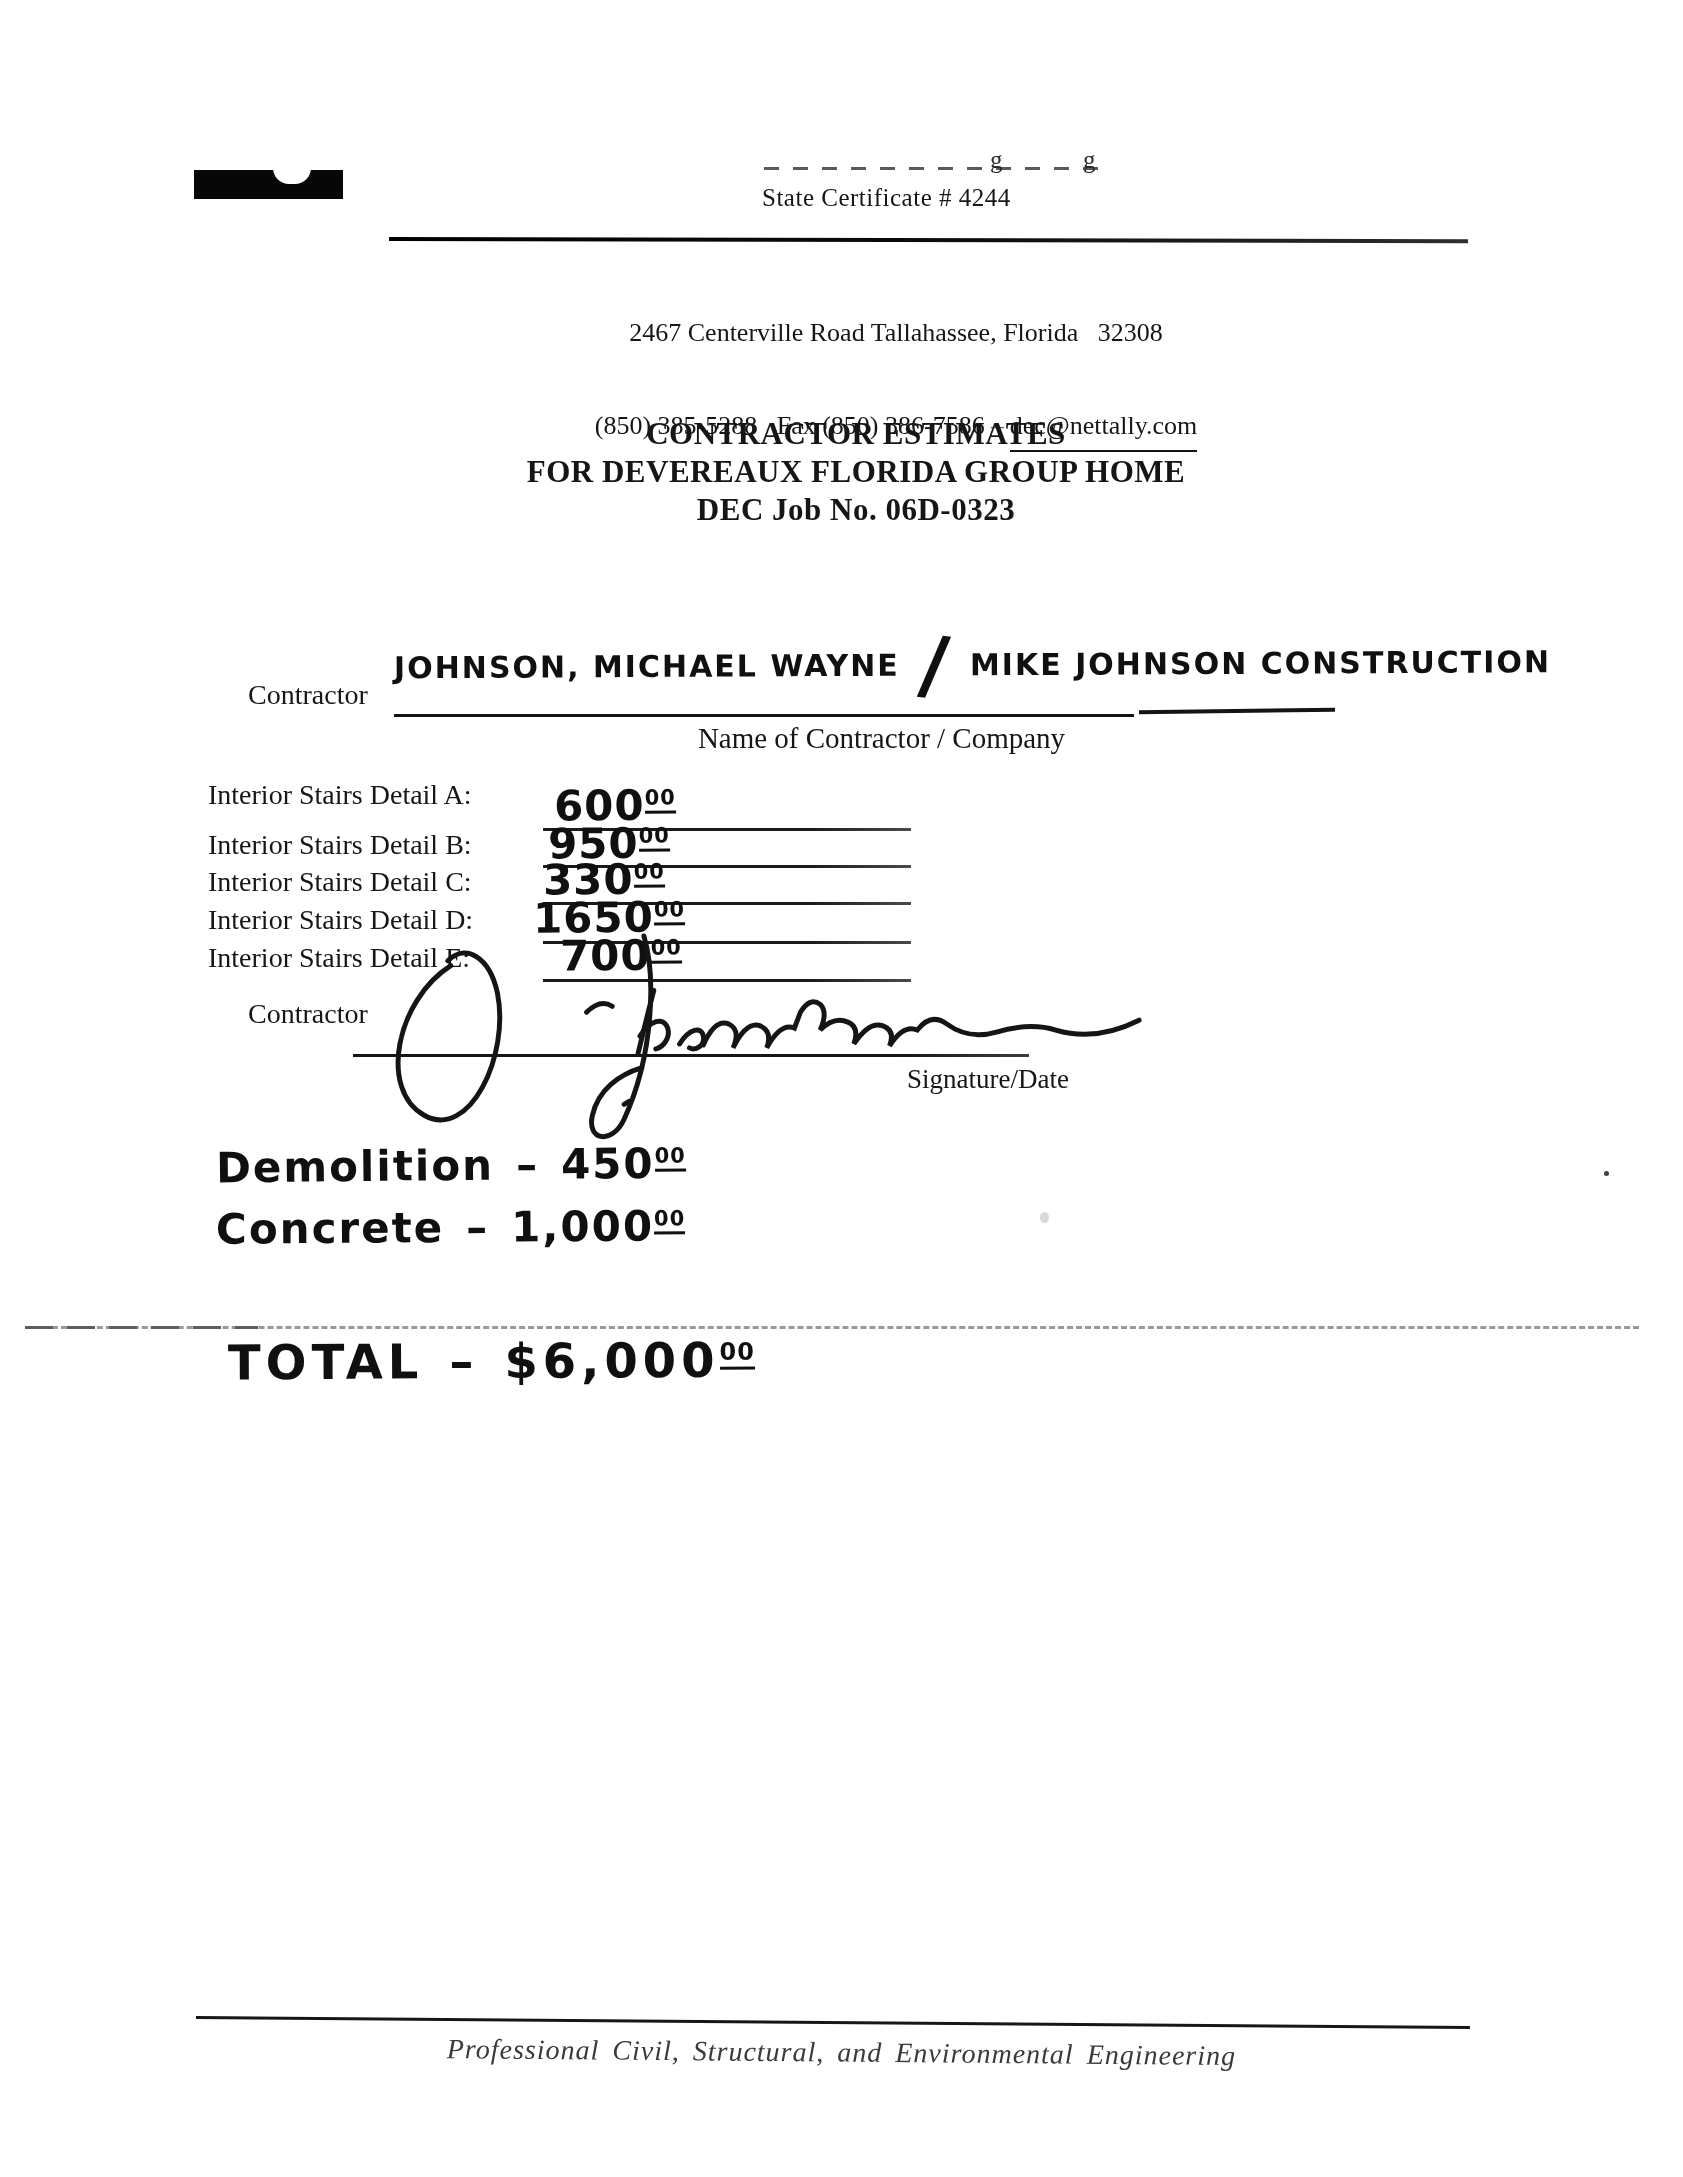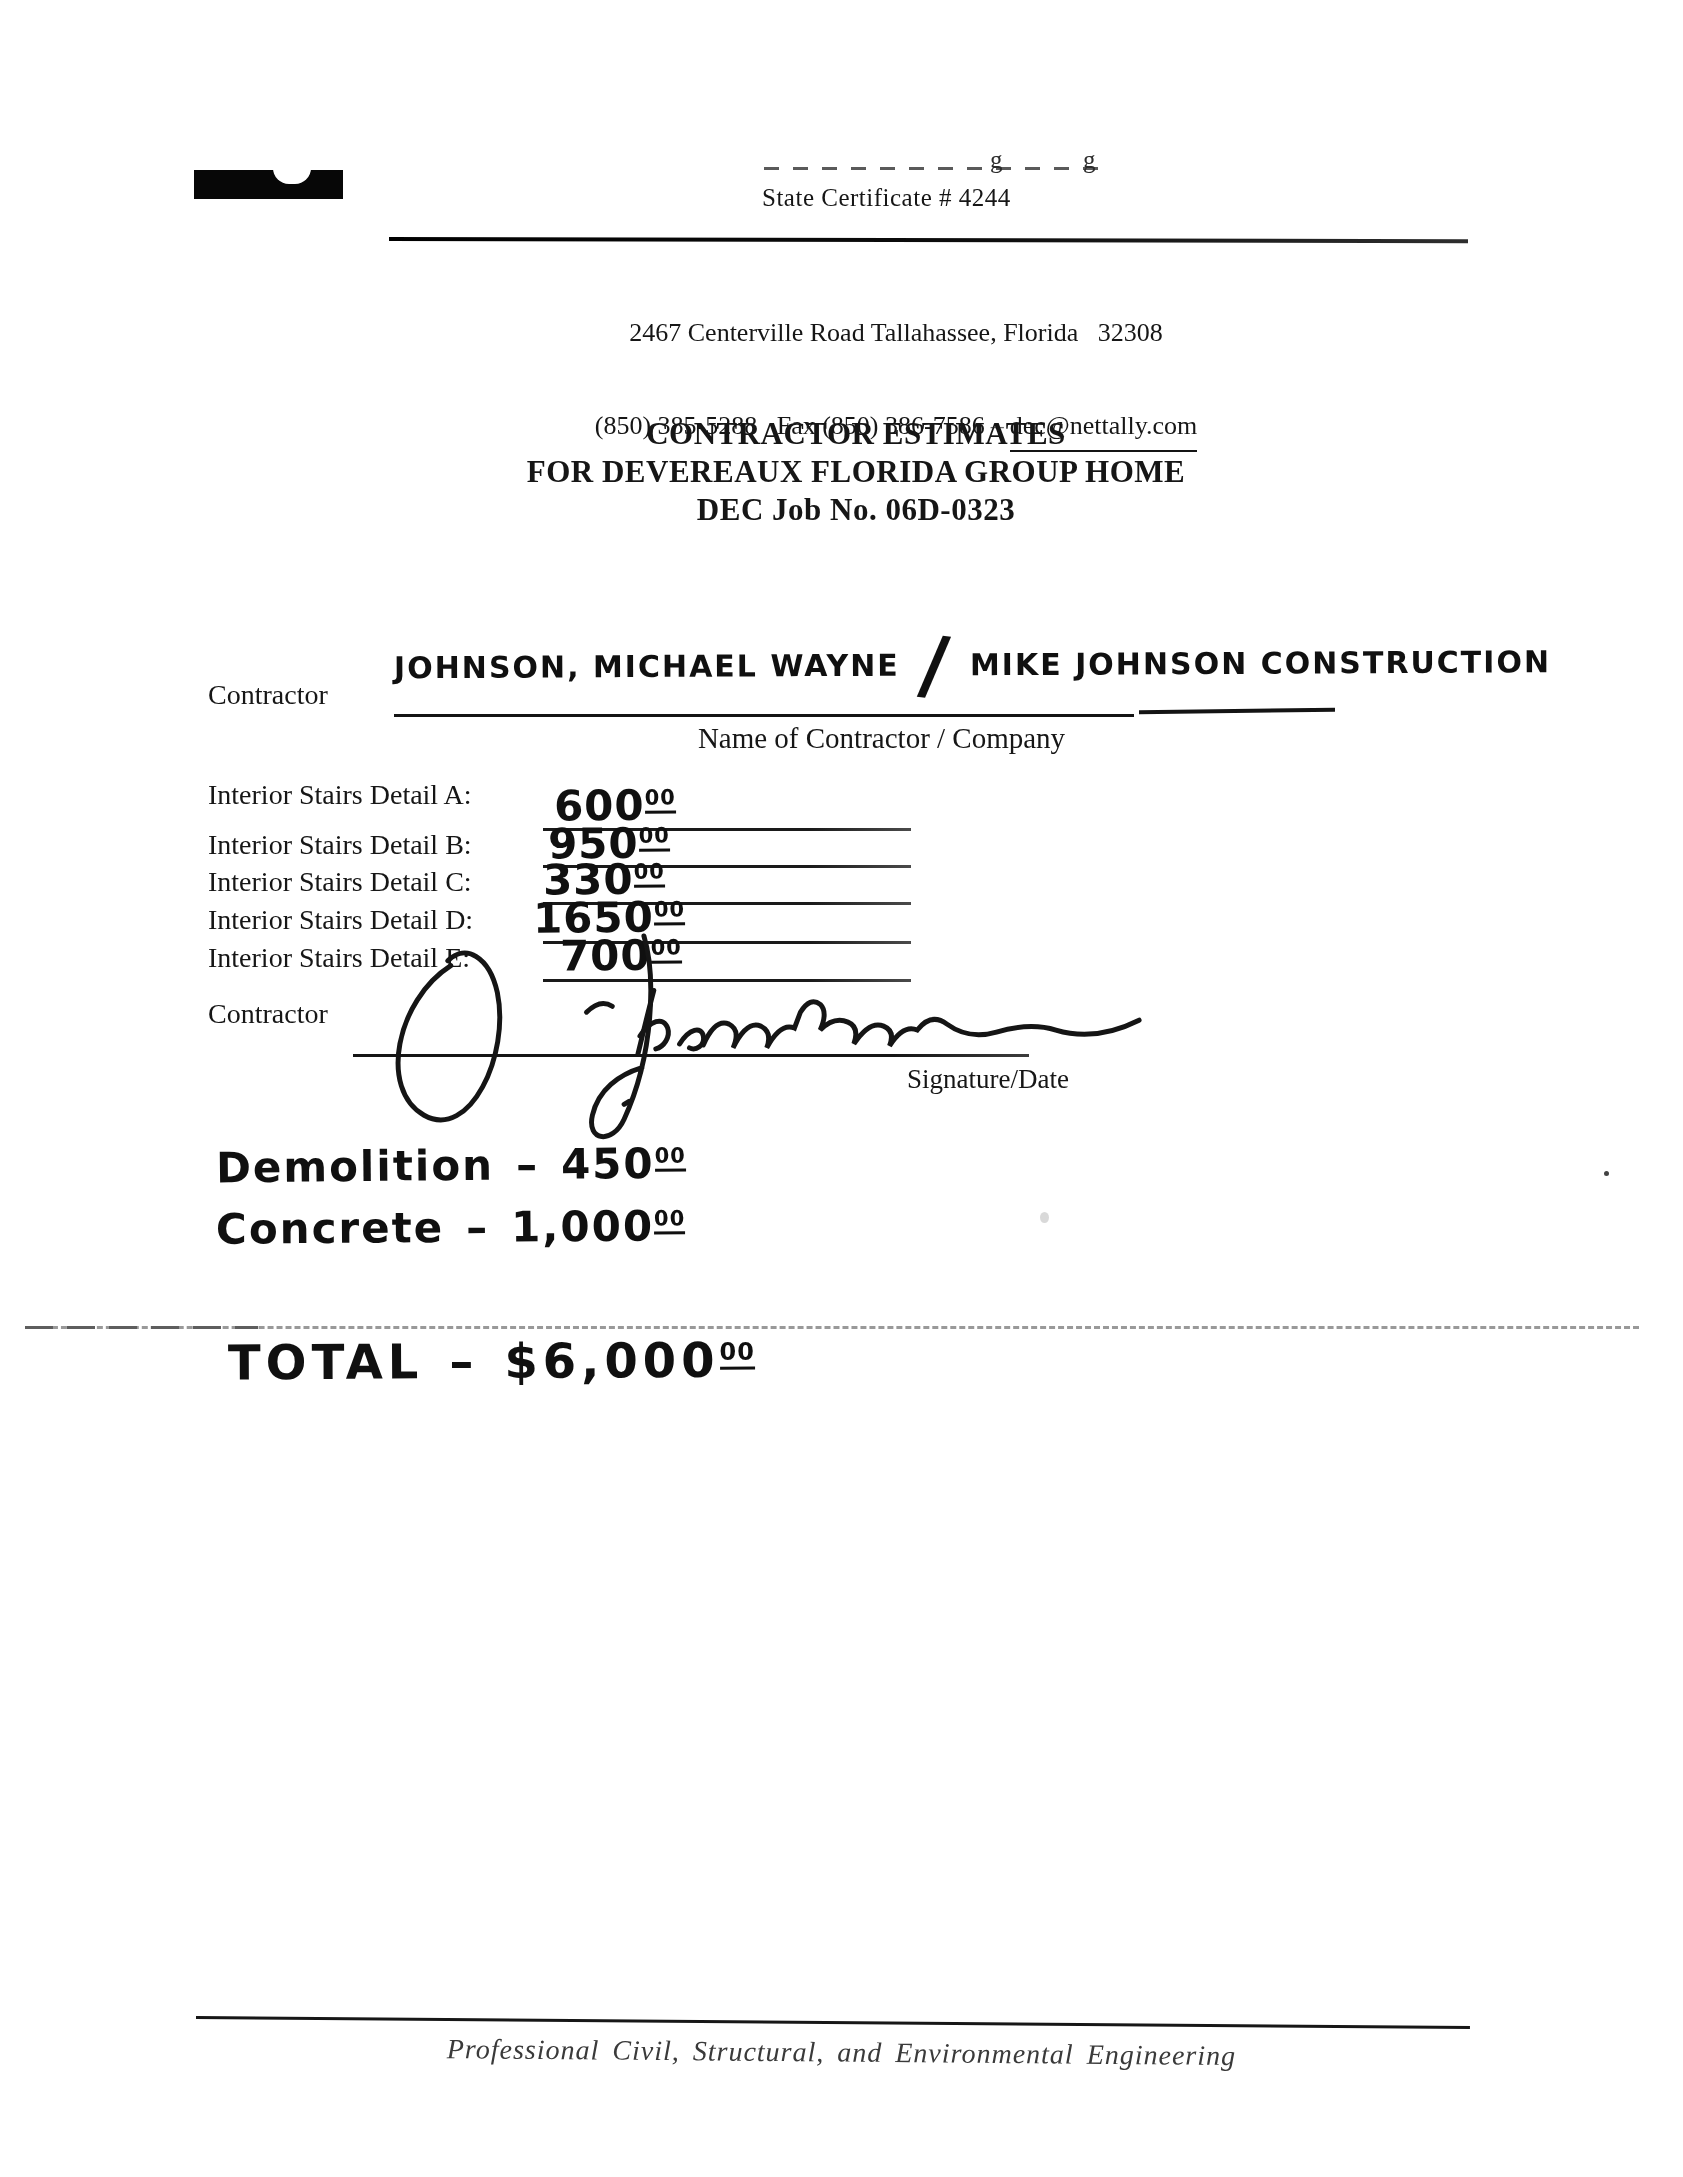--- a/index.html
+++ b/index.html
@@ -27,21 +27,21 @@
   .email{border-bottom:2px solid #141414;padding-bottom:10px;}
   .faded-dash{color:#6b6b6b;padding:0 6px;}
   
   .title-wrap{left:178px;top:415px;width:1356px;text-align:center;
     font-weight:bold;font-size:31px;line-height:38px;letter-spacing:0.5px;}
   
   .hw{font-family:"DejaVu Sans",sans-serif;font-weight:700;color:#101010;}
   sup.cents{font-size:.5em;vertical-align:super;border-bottom:3px solid currentColor;
     padding-bottom:1px;letter-spacing:1px;line-height:0;}
   
-  .lbl{font-size:28px;}
+  .lbl{font-size:28px;margin-left:40px;}
   .contractor-lbl{left:208px;top:679px;}
   .name-wrap{left:394px;top:647px;width:1247px;display:flex;align-items:center;gap:16px;
     font-size:30px;letter-spacing:2px;white-space:nowrap;transform:rotate(-0.3deg);}
   .big-slash{font-size:77px;font-weight:600;line-height:0;transform:rotate(6deg);margin:0 4px;}
   .name-underline{left:394px;top:714px;width:740px;height:3px;background:#141414;}
   .name-underline-ext{left:1139px;top:709px;width:196px;height:4px;background:#141414;
     transform:rotate(-0.8deg);}
   .name-caption{left:535px;top:722px;width:693px;text-align:center;font-size:29px;}
   
   .est-label{left:208px;font-size:28px;}

